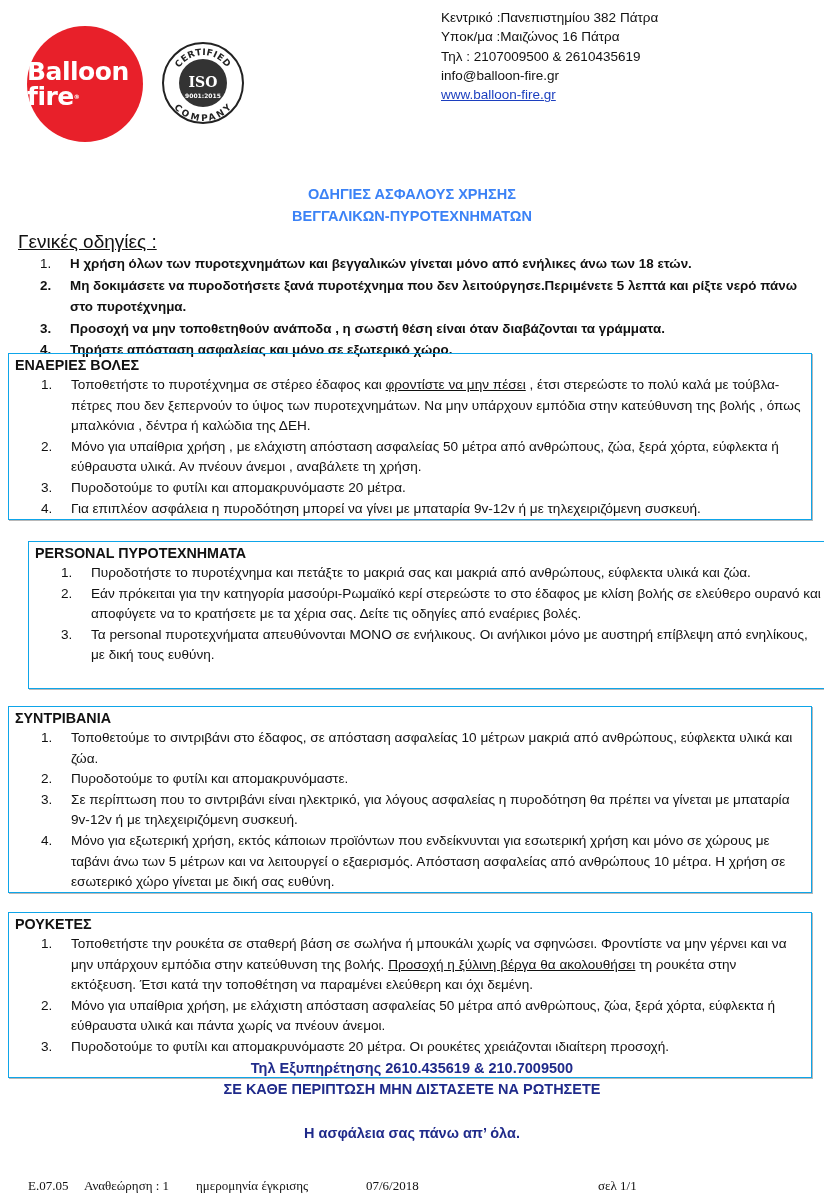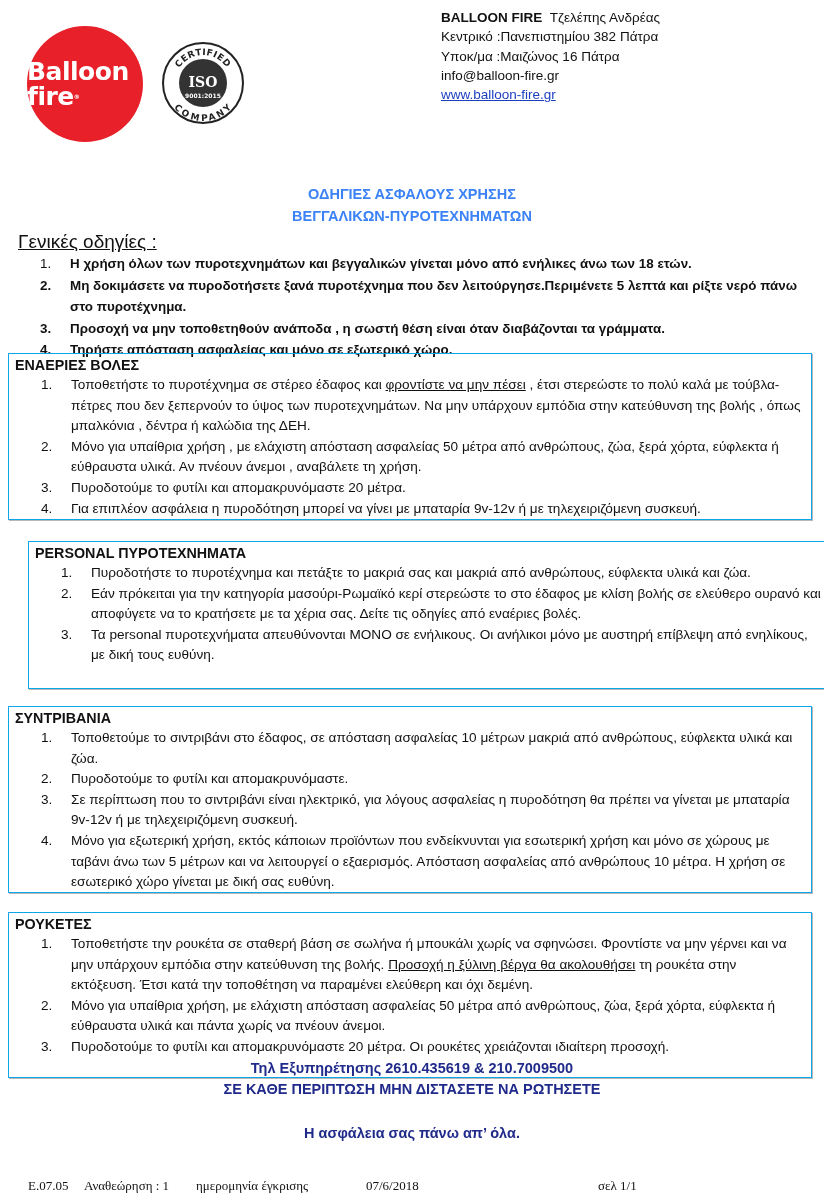--- a/index.html
+++ b/index.html
@@ -86,23 +86,23 @@
     </text>
     <text font-family="DejaVu Sans, sans-serif" font-size="9" font-weight="bold" fill="#222" letter-spacing="0.5" dy="8">
       <textPath href="#arcBot" startOffset="50%" text-anchor="middle">COMPANY</textPath>
     </text>
     <text x="41" y="45" text-anchor="middle" font-family="DejaVu Serif, serif" font-size="14" font-weight="bold" fill="#fff">ISO</text>
     <text x="41" y="56" text-anchor="middle" font-family="DejaVu Sans, sans-serif" font-size="6" font-weight="bold" fill="#fff">9001:2015</text>
   </svg>
 </div>
 
 <div class="company">
-  <div><span class="name">BALLOON FIRE</span>&nbsp;&nbsp;<span>Τζελέπης Ανδρέας</span></div>
   <div>Κεντρικό :Πανεπιστημίου 382 Πάτρα</div>
   <div>Υποκ/μα :Μαιζώνος 16 Πάτρα</div>
+  <div>Τηλ : 2107009500 &amp; 2610435619</div>
   <div>info@balloon-fire.gr</div>
   <div><a>www.balloon-fire.gr</a></div>
 </div>
 
 <div class="title" style="top:183px;">ΟΔΗΓΙΕΣ ΑΣΦΑΛΟΥΣ ΧΡΗΣΗΣ</div>
 <div class="title" style="top:205px;">ΒΕΓΓΑΛΙΚΩΝ-ΠΥΡΟΤΕΧΝΗΜΑΤΩΝ</div>
 
 <div class="general-heading">Γενικές οδηγίες :</div>
 <ol class="general-list">
   <li>

